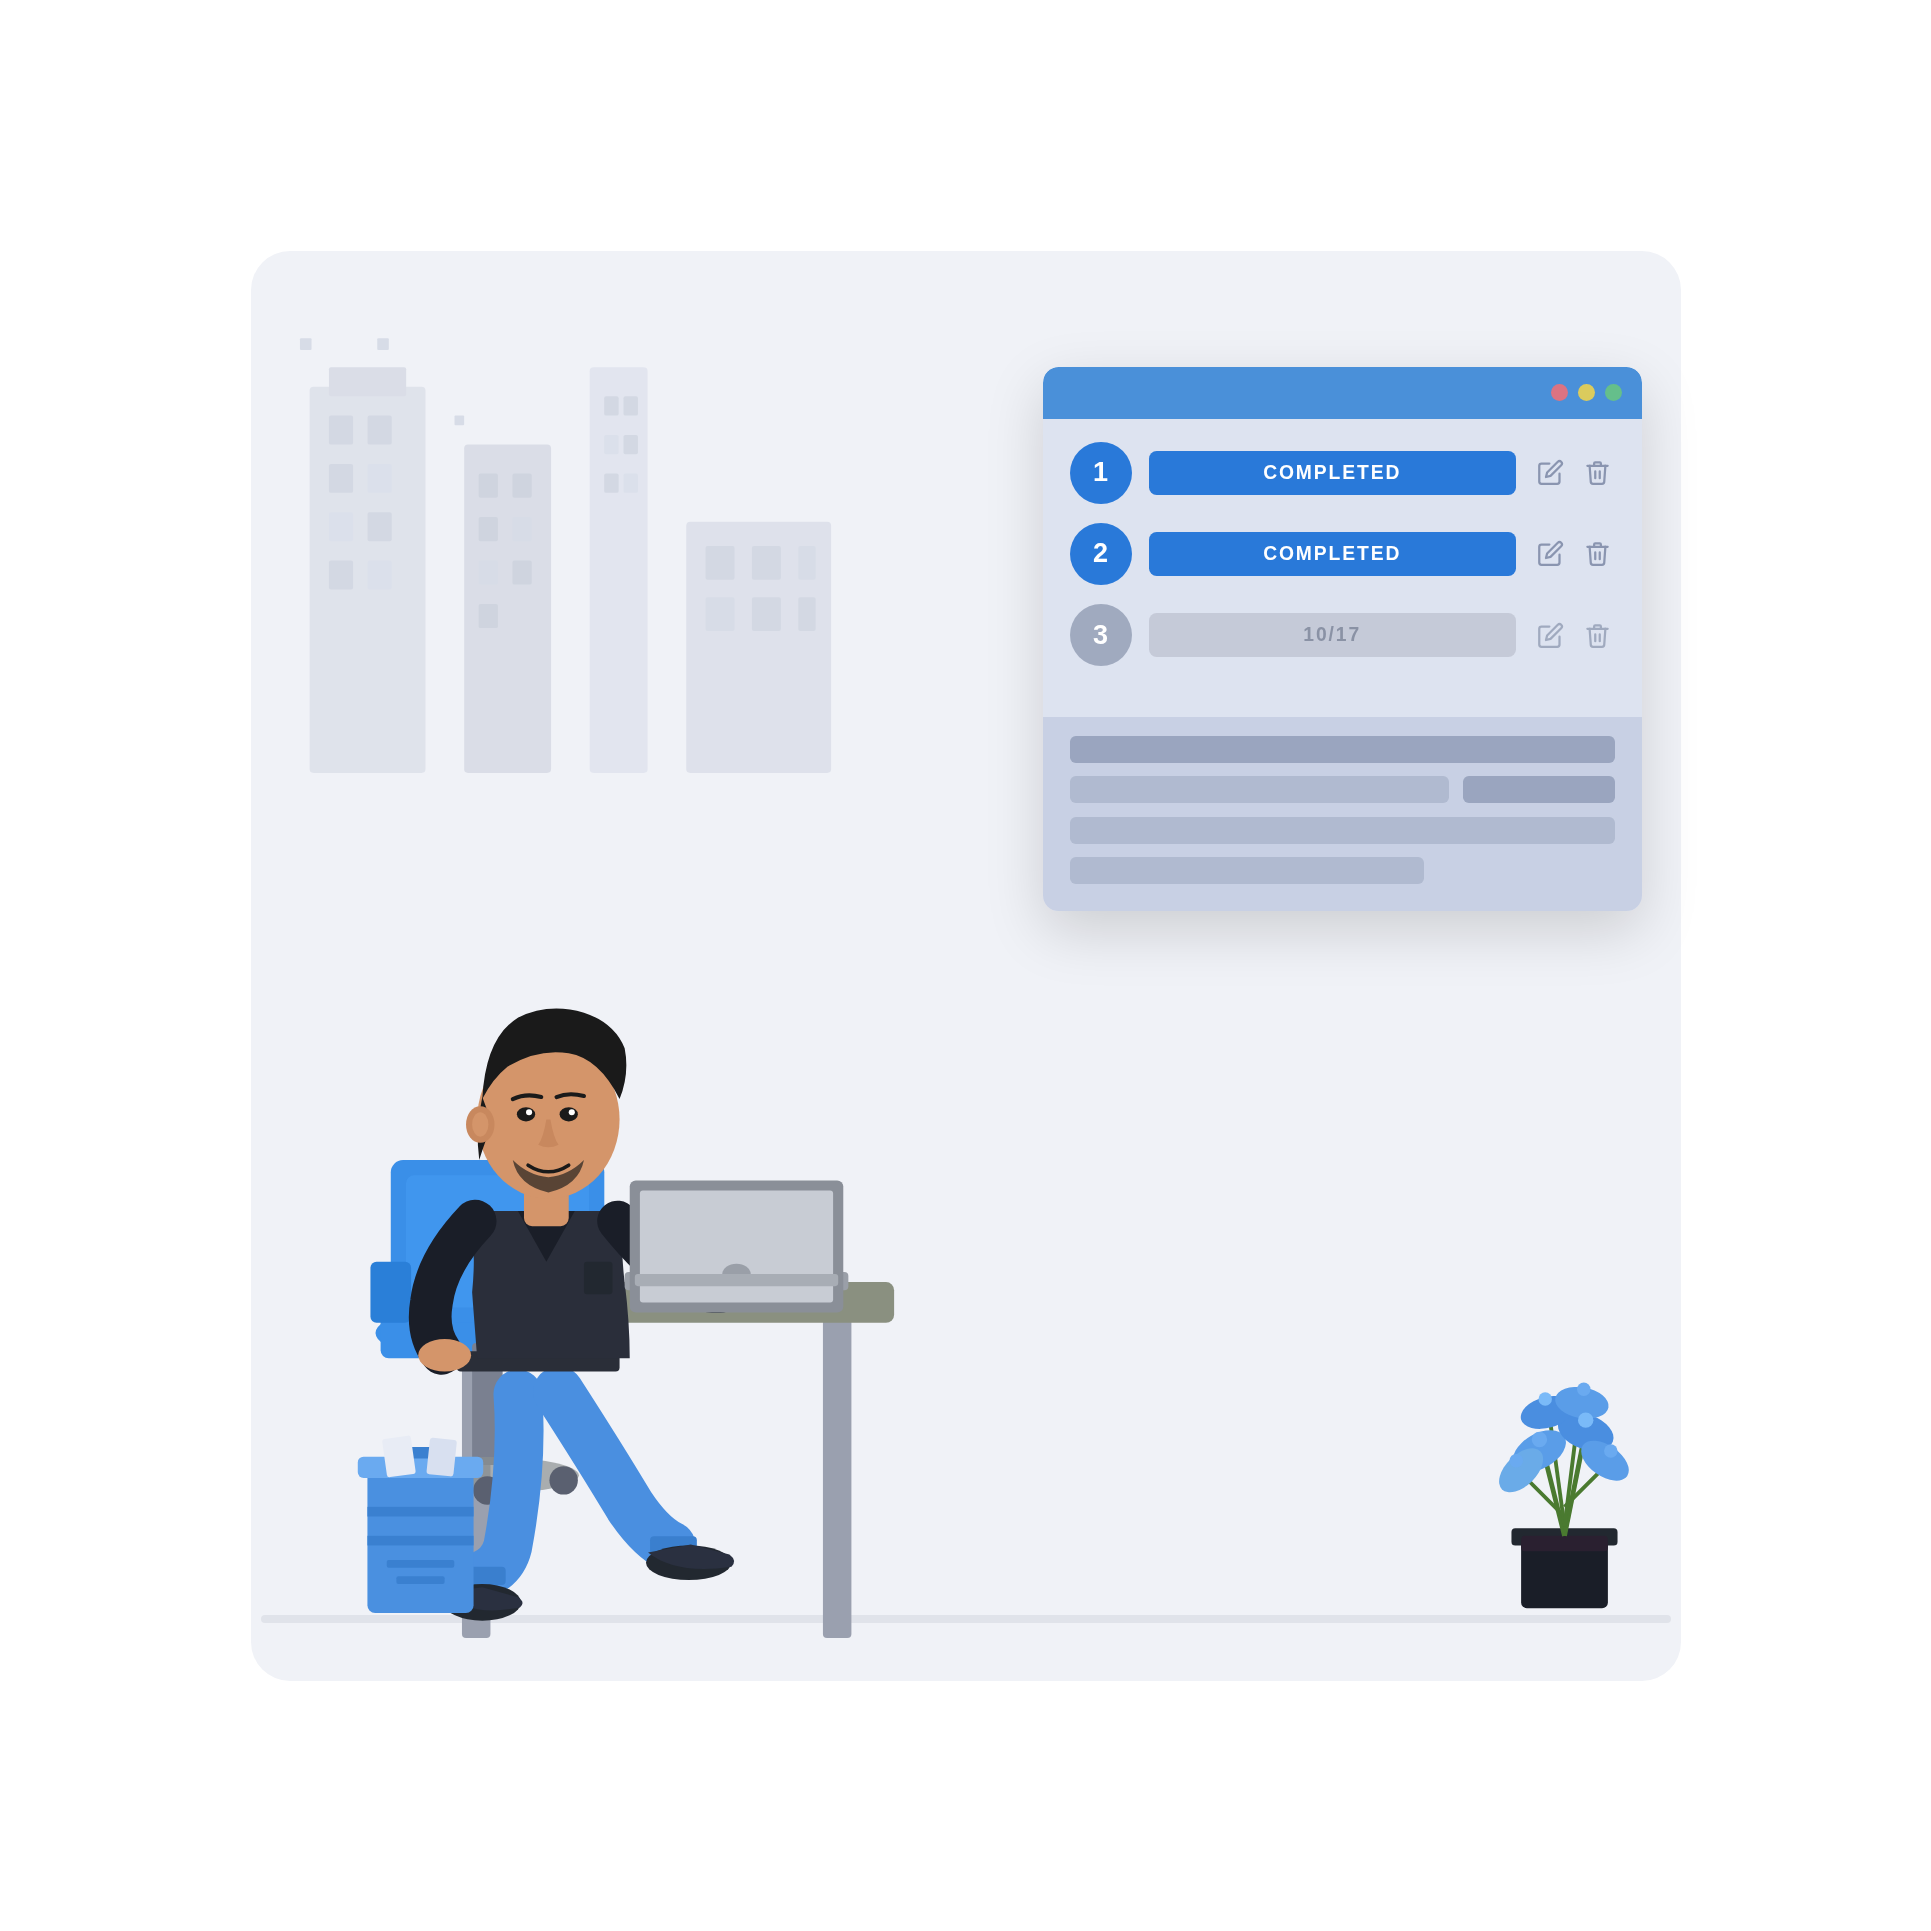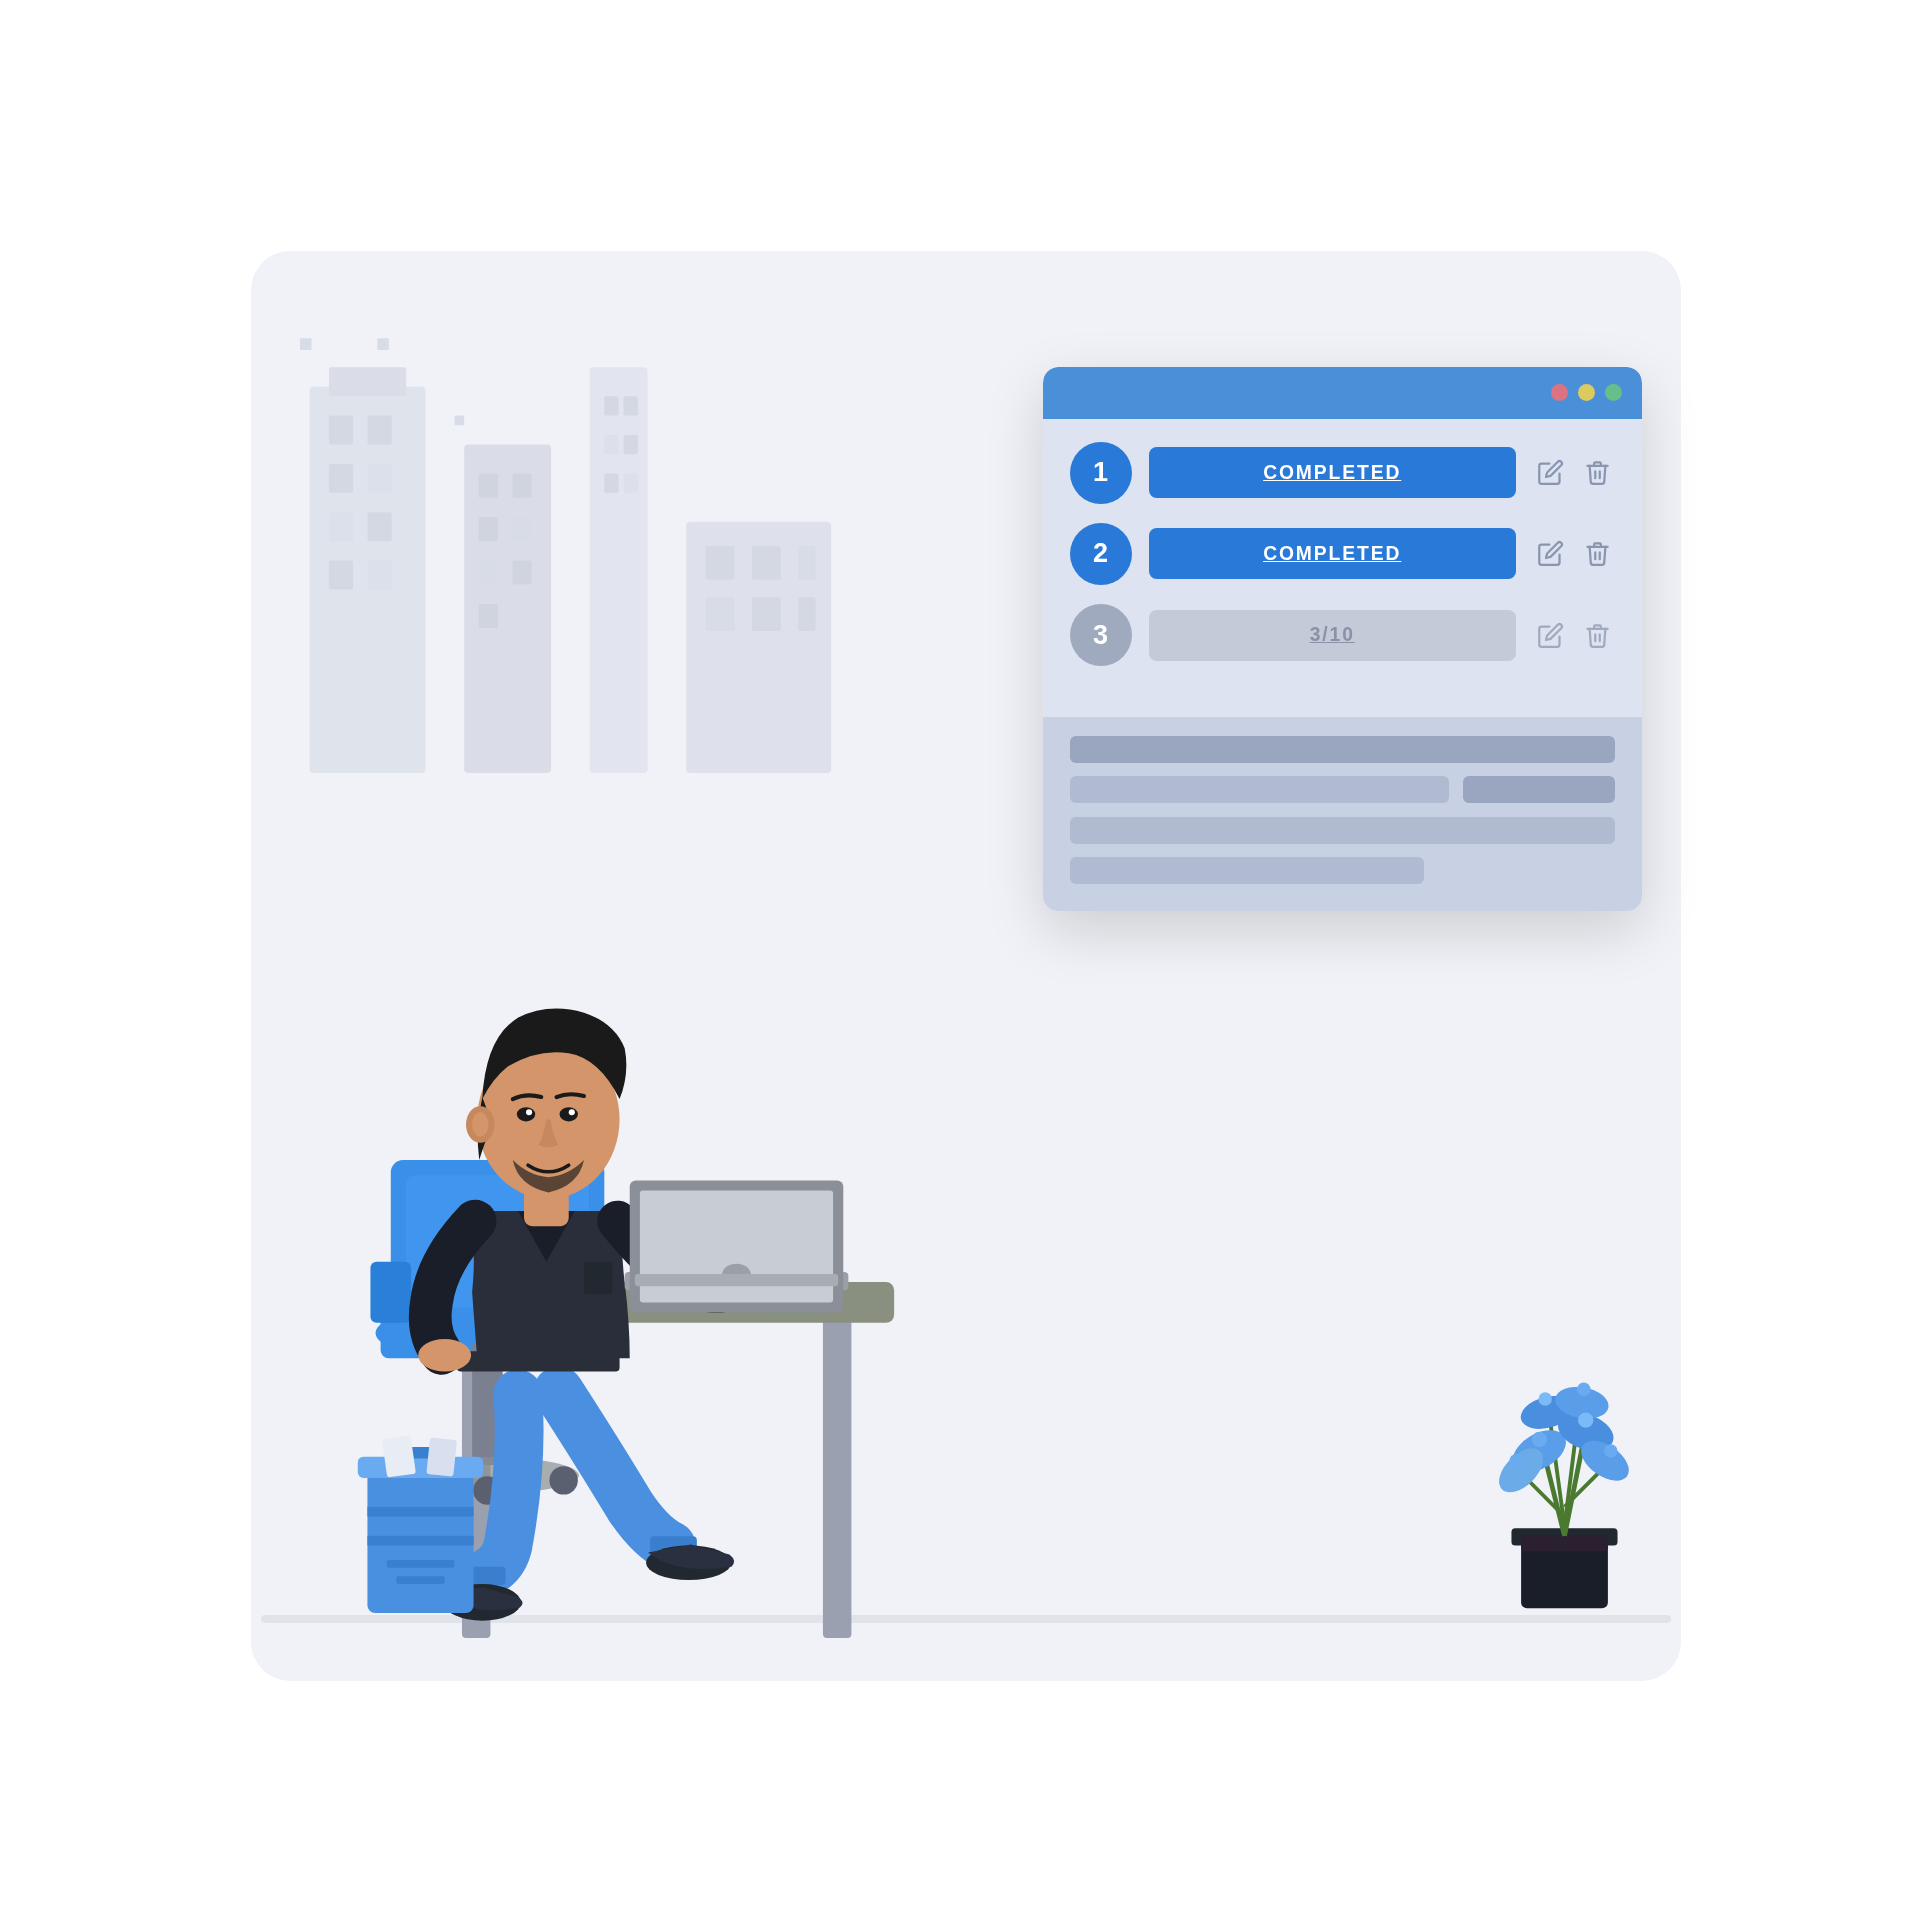--- a/index.html
+++ b/index.html
@@ -105,29 +105,28 @@
     .task-number.active {
       background: #2979d9;
     }
 
     .task-number.inactive {
       background: #a0aabf;
     }
 
     .task-status-bar {
       flex: 1;
-      height: 51px;
+      height: 44px;
       border-radius: 7.7px;
       display: flex;
       align-items: center;
       justify-content: center;
       font-size: 19.3px;
       font-weight: bold;
       letter-spacing: 1.9px;
-      text-decoration: underline;
     }
 
     .status-completed {
       background: #2979d9;
       color: white;
     }
 
     .status-progress {
       background: #c5cad8;
       color: #8a92a5;
@@ -330,21 +329,21 @@
             </svg>
           </div>
         </div>
       </div>
 
       <div class="task-row">
         <div class="task-number inactive">
           <span>3</span>
         </div>
         <div class="task-status-bar status-progress">
-          <span>3/10</span>
+          <span>10/17</span>
         </div>
         <div class="task-actions">
           <div class="action-icon">
             <svg width="27" height="27" viewBox="0 0 24 24" fill="none" stroke="#a0aabf" stroke-width="2" stroke-linecap="round" stroke-linejoin="round">
               <path d="M11 4H4a2 2 0 0 0-2 2v14a2 2 0 0 0 2 2h14a2 2 0 0 0 2-2v-7"></path>
               <path d="M18.5 2.5a2.121 2.121 0 0 1 3 3L12 15l-4 1 1-4 9.5-9.5z"></path>
             </svg>
           </div>
           <div class="action-icon">
             <svg width="27" height="27" viewBox="0 0 24 24" fill="none" stroke="#a0aabf" stroke-width="2" stroke-linecap="round" stroke-linejoin="round">

